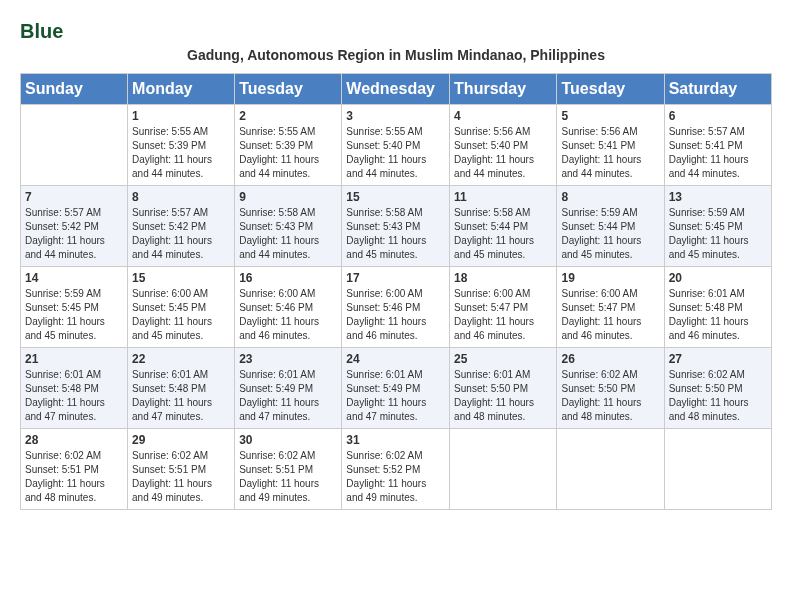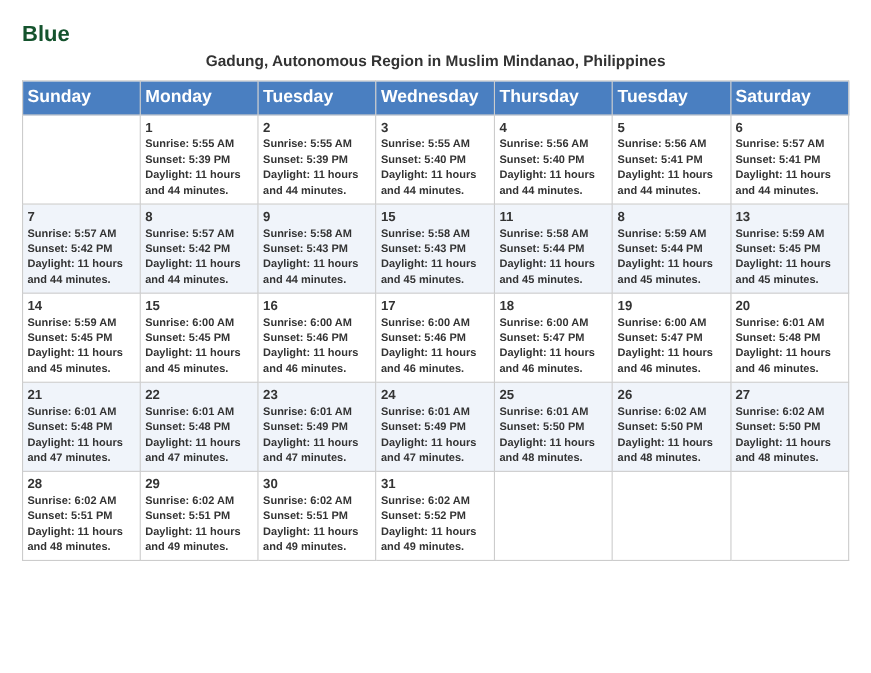--- a/index.html
+++ b/index.html
@@ -64,21 +64,20 @@
       font-weight: bold;
       font-size: 12px;
       color: #333;
       display: block;
       margin-bottom: 2px;
     }
     .day-info {
       font-size: 10px;
       color: #333;
       line-height: 1.4;
-      font-weight: bold;
     }
     .logo-row {
       display: flex;
       align-items: center;
     }
     .logo-text-general {
       font-size: 20px;
       font-weight: bold;
       color: #333;
     }

